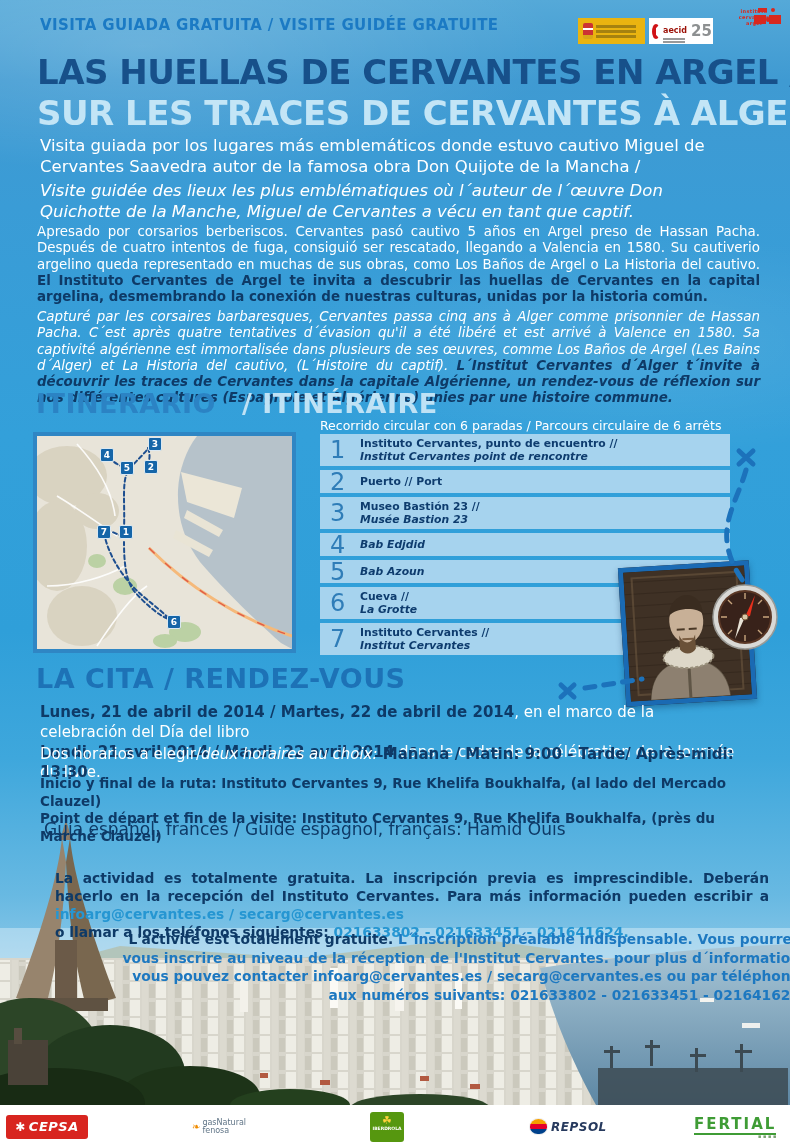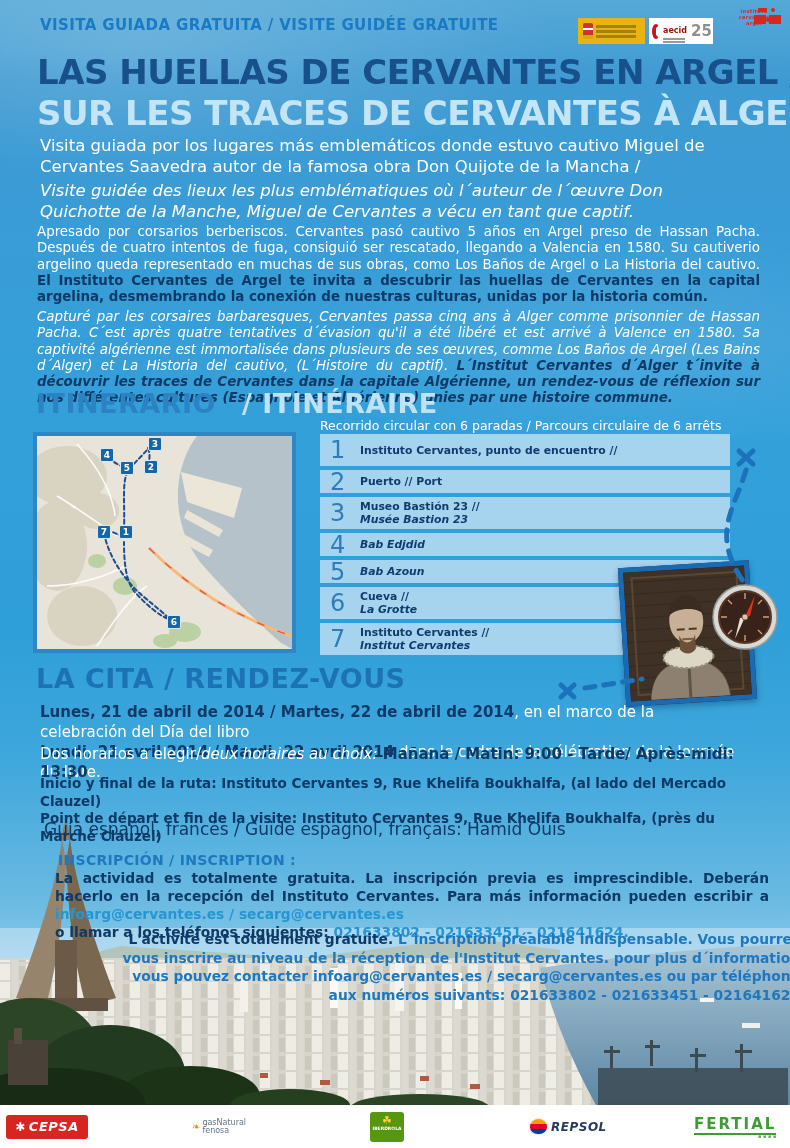--- a/index.html
+++ b/index.html
@@ -254,20 +254,21 @@
     <span class="marker mk4">4</span>
     <span class="marker mk5">5</span>
     <span class="marker mk6">6</span>
     <span class="marker mk7">7</span>
   </div>
 
   <div class="abs stops">
     <div class="stop s2l">
       <span class="num">1</span>
       <span class="l1">Instituto Cervantes, punto de encuentro //</span>
+      <span class="l2">Institut Cervantes point de rencontre</span>
     </div>
     <div class="stop s1l">
       <span class="num">2</span>
       <span class="l1">Puerto  // Port</span>
     </div>
     <div class="stop s2l">
       <span class="num">3</span>
       <span class="l1">Museo Bastión 23 //</span>
       <span class="l2">Musée Bastion 23</span>
     </div>
@@ -346,21 +347,20 @@
   </div>
   <div class="abs sched">
     <span>Dos horarios a elegir/</span><span class="it">deux horaires au choix:</span><span class="bold-navy"> Mañana / Matin: 9:00 - Tarde/ Après-midi: 13:30</span>
   </div>
   <div class="abs route-start">
     <div>Inicio y final de la ruta: Instituto Cervantes  9, Rue Khelifa Boukhalfa, (al lado del Mercado Clauzel)</div>
     <div>Point de départ et fin de la visite: Instituto Cervantes  9, Rue Khelifa Boukhalfa, (près du Marché Clauzel)</div>
   </div>
   <div class="abs guide">Guía español, francés / Guide espagnol, français:  Hamid Ouis</div>
 
-  <div class="abs insc-h">INSCRIPCIÓN / INSCRIPTION :</div>
   <div class="abs insc-es">
     <span>La actividad es totalmente gratuita. La inscripción previa es imprescindible. Deberán hacerlo en la recepción del Instituto Cervantes. Para más información pueden escribir a </span><span class="link-blue">infoarg@cervantes.es / secarg@cervantes.es</span><br>
     <span>o llamar a los teléfonos siguientes: </span><span class="link-blue">021633802 - 021633451 - 021641624.</span>
   </div>
   <div class="abs insc-fr">
     <span class="navy">L'activité est totalement gratuite.</span><span> L´inscription préalable indispensable. Vous pourrez vous inscrire au niveau de la réception de l'Institut Cervantes.  pour plus d´information vous pouvez contacter </span><span>infoarg@cervantes.es</span><span> / </span><span>secarg@cervantes.es</span><span> ou par téléphone aux numéros suivants: </span><span>021633802 - 021633451 - 021641624</span>
   </div>
 
   <div class="abs footer">
     <div class="sp cepsa">

